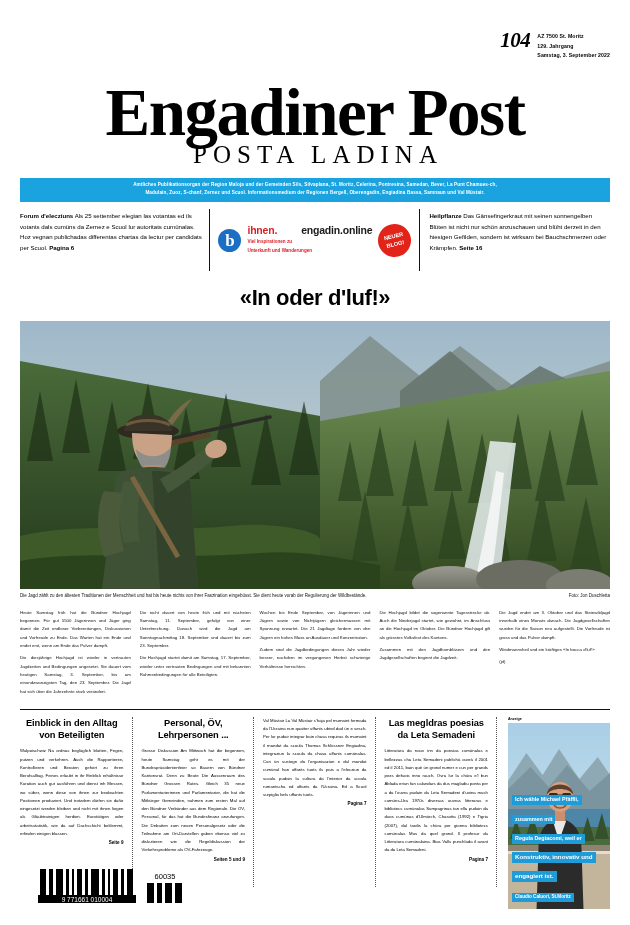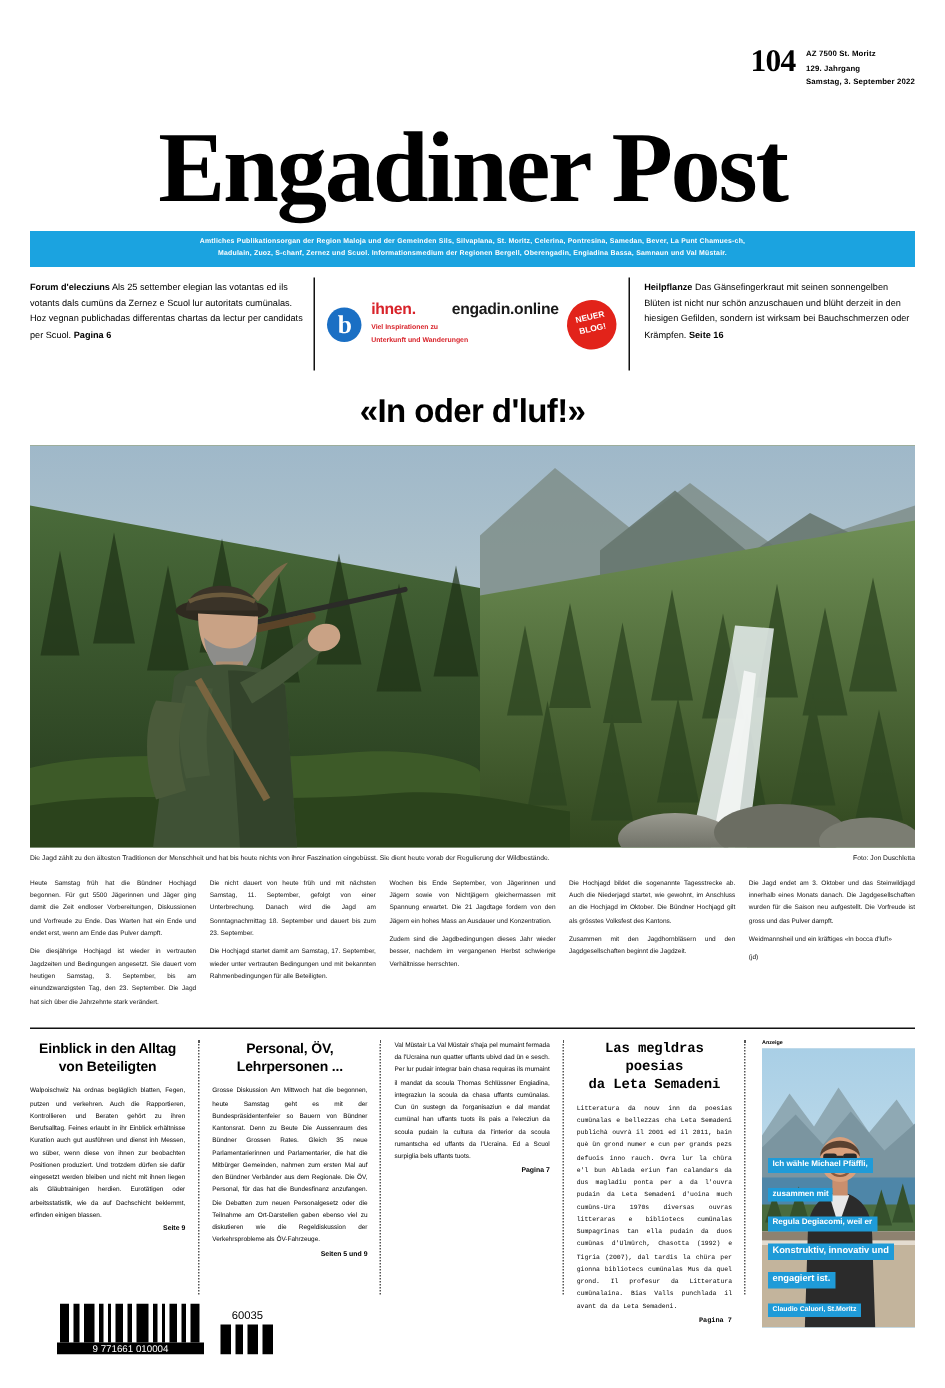--- a/index.html
+++ b/index.html
@@ -23,20 +23,21 @@
     align-items: flex-start;
     padding-top: 30px;
     gap: 7px;
   }
   .issue-number {
     font-family: "Liberation Serif", serif;
     font-weight: bold;
     font-size: 21px;
     line-height: 1;
     letter-spacing: -0.5px;
+    font-style: italic;
   }
   .issue-meta {
     font-size: 5.2px;
     line-height: 1.85;
     font-weight: bold;
     letter-spacing: 0.1px;
     padding-top: 2px;
     white-space: nowrap;
   }
 
@@ -197,21 +198,21 @@
     border-top: 1.5px solid #111;
     padding-top: 7px;
     margin-top: 2px;
     height: 178px;
   }
   .bottom-col {
     flex: 1 1 0;
     border-right: 1px dotted #555;
     padding-right: 8px;
   }
-  .bottom-col:nth-child(4) { border-right: 1px dotted #555; font-family: Liberation Mono, monospace; }
+  .bottom-col:nth-child(4) { border-right: 1px dotted #555; }
   .bottom-title {
     font-size: 9.3px;
     font-weight: bold;
     line-height: 1.32;
     text-align: center;
     margin-bottom: 6px;
     letter-spacing: -0.1px;
   }
   .bottom-body {
     font-size: 4.3px;
@@ -283,20 +284,21 @@
     <div class="issue-number">104</div>
     <div class="issue-meta">
       <div>AZ 7500 St. Moritz</div>
       <div>129. Jahrgang</div>
       <div>Samstag, 3. September 2022</div>
     </div>
   </div>
 
   <div class="masthead">
     <div class="masthead-title">Engadiner Post</div>
+    <div class="masthead-sub">POSTA LADINA</div>
   </div>
 
   <div class="blue-band">
     <div>Amtliches Publikationsorgan der Region Maloja und der Gemeinden Sils, Silvaplana, St. Moritz, Celerina, Pontresina, Samedan, Bever, La Punt Chamues-ch,</div>
     <div>Madulain, Zuoz, S-chanf, Zernez und Scuol. Informationsmedium der Regionen Bergell, Oberengadin, Engiadina Bassa, Samnaun und Val Müstair.</div>
   </div>
 
   <div class="teasers">
 
     <div class="teaser">

